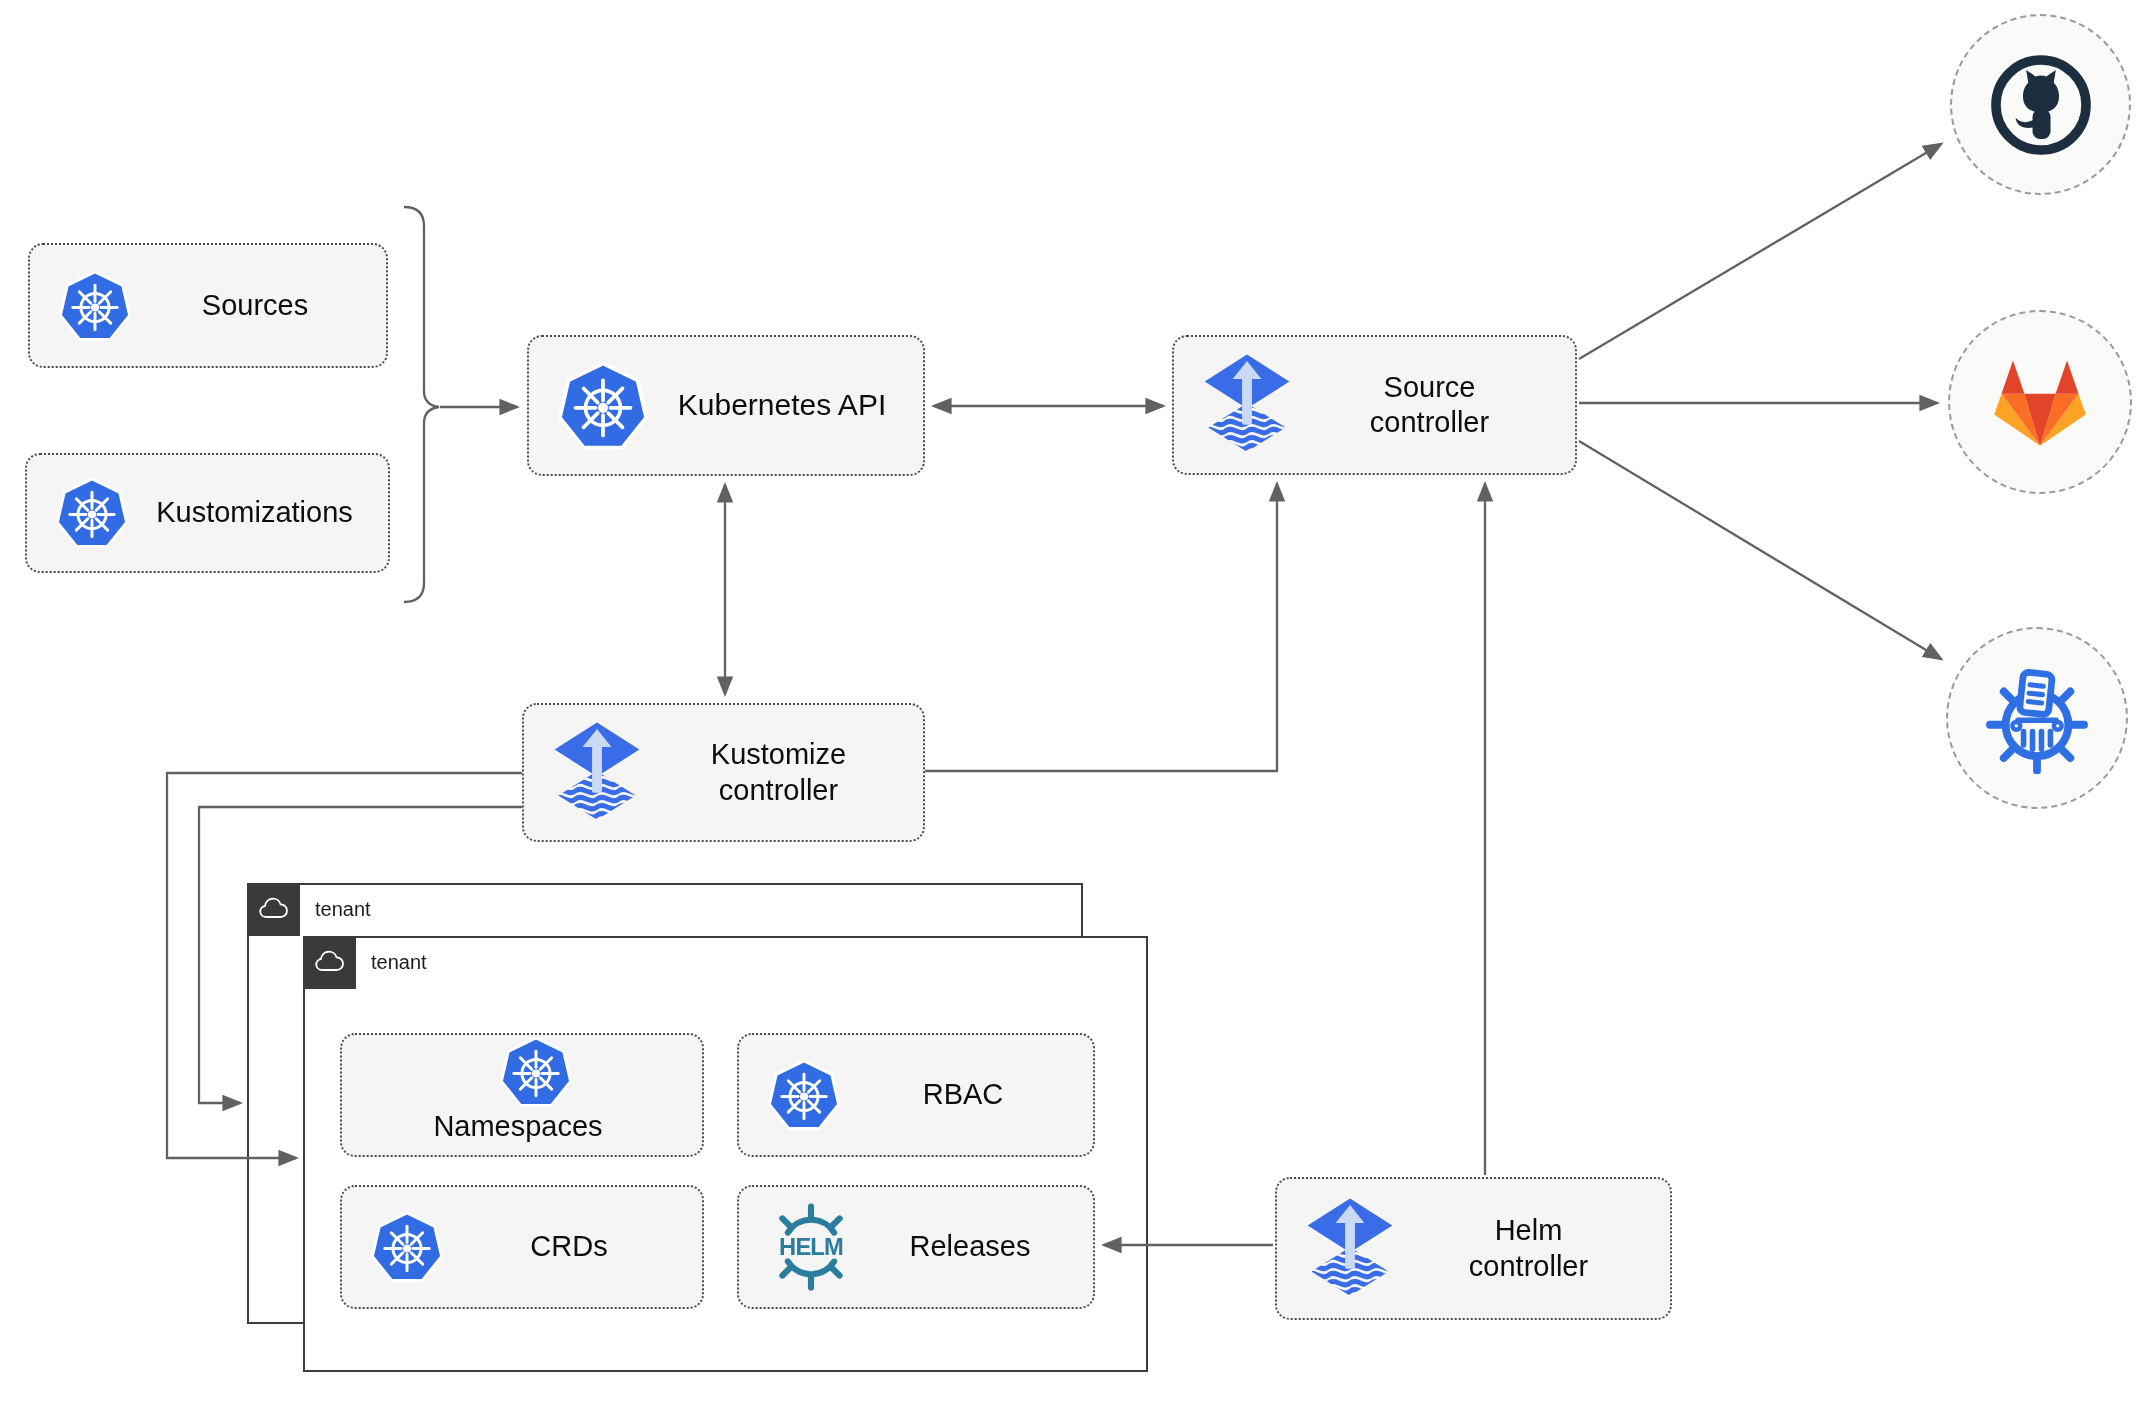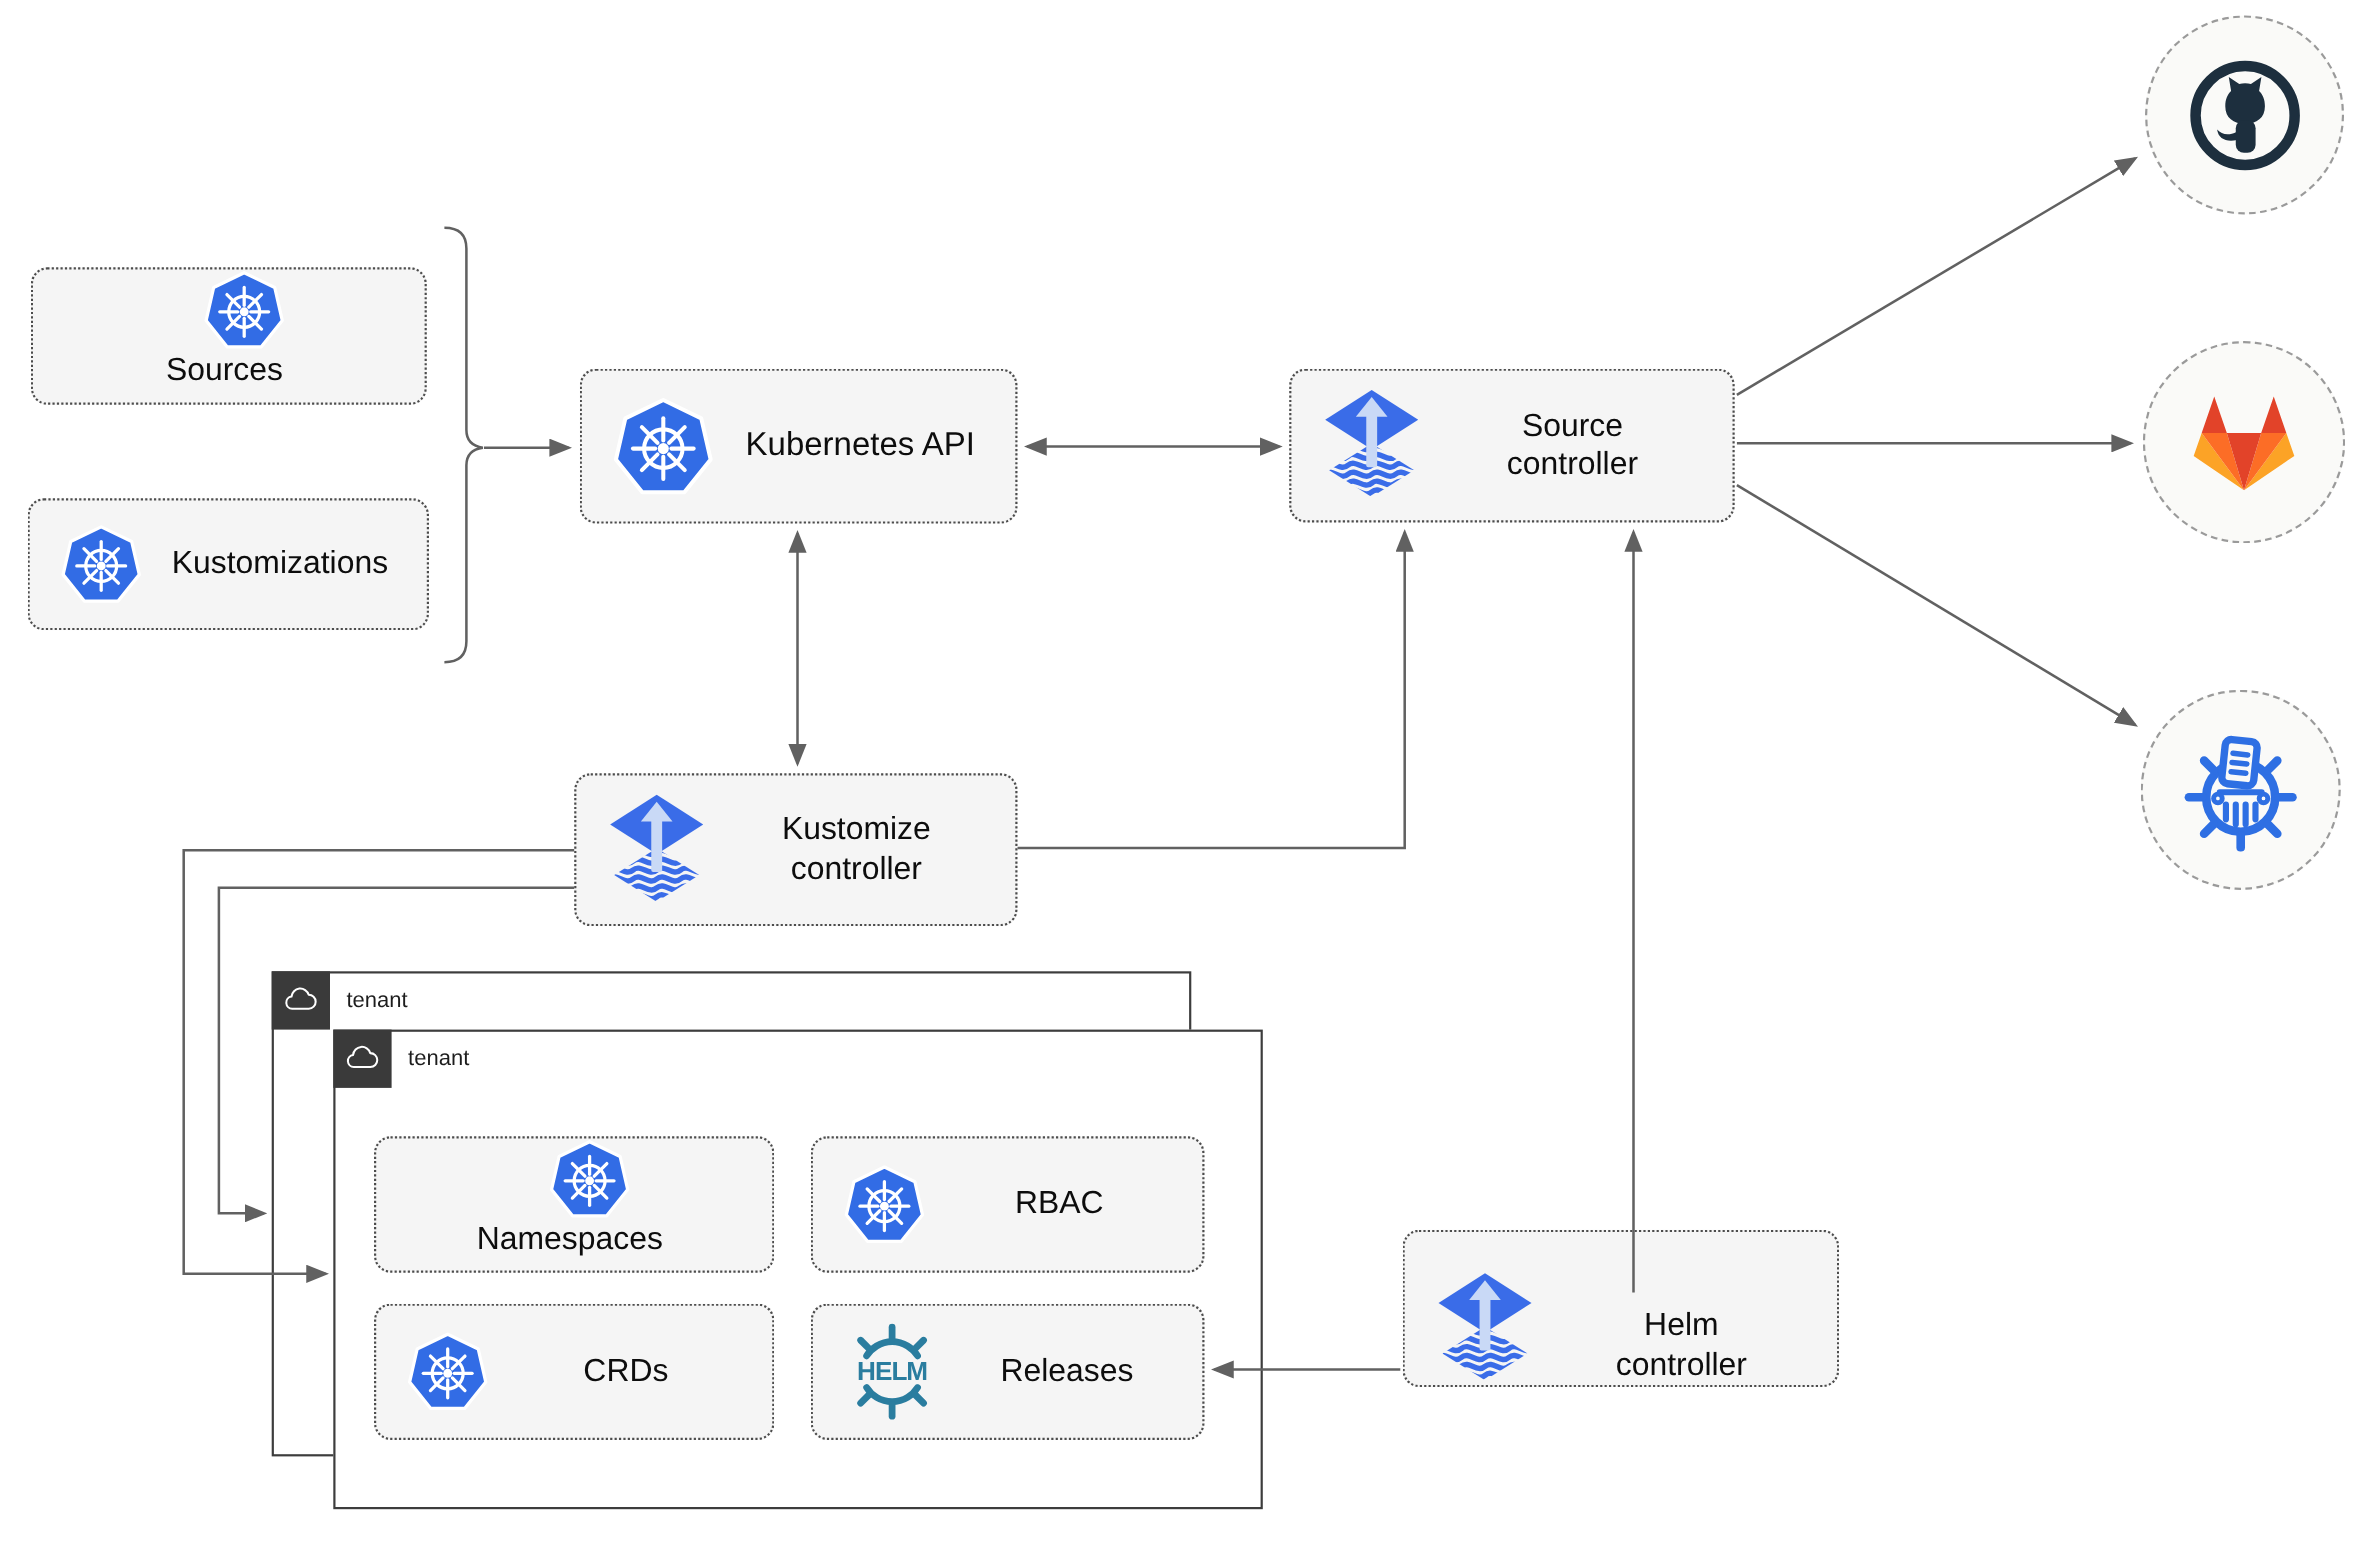--- a/index.html
+++ b/index.html
@@ -16,26 +16,26 @@
   .node .icon svg{display:block;width:100%;height:100%;}
   .icon-k8s{width:74px;height:74px;}
   .icon-k8s-lg{width:92px;height:92px;}
   .icon-flux{width:90px;height:102px;}
   .icon-helm{width:88px;height:88px;}
   .lbl{flex:1;text-align:center;font-size:29px;line-height:1.22;color:#0d0d0d;padding-right:8px;}
   .lbl.narrow span{display:inline-block;max-width:178px;}
   .lbl.big{font-size:30px;}
 
   
-  .n-sources       {left:28px;  top:243px;  width:360px; height:125px;flex-direction:column;}
+  .n-sources       {left:28px;  top:243px;  width:360px; height:125px;}
   .n-kustomizations{left:25px;  top:453px;  width:365px; height:120px;}
   .n-k8sapi        {left:527px; top:335px;  width:398px; height:141px;}
   .n-sourcectl     {left:1172px;top:335px;  width:405px; height:140px;}
   .n-kustomizectl  {left:522px; top:703px;  width:403px; height:139px;}
-  .n-helmctl       {left:1275px;top:1118px; width:397px; height:143px;align-items:flex-end;}
+  .n-helmctl       {left:1275px;top:1177px; width:397px; height:143px;}
   .n-namespaces    {left:340px; top:1033px; width:364px; height:124px;flex-direction:column;}
   .n-rbac          {left:737px; top:1033px; width:358px; height:124px;}
   .n-crds          {left:340px; top:1185px; width:364px; height:124px;align-items:center;}
   .n-releases      {left:737px; top:1185px; width:358px; height:124px;}
 
   
   .tenant{position:absolute;background:#ffffff;border:2.5px solid #3d3d3d;box-sizing:border-box;}
   .tenant-back {left:247px;top:883px;width:836px;height:441px;z-index:1;}
   .tenant-front{left:303px;top:936px;width:845px;height:436px;z-index:2;}
   .tenant .chip{

